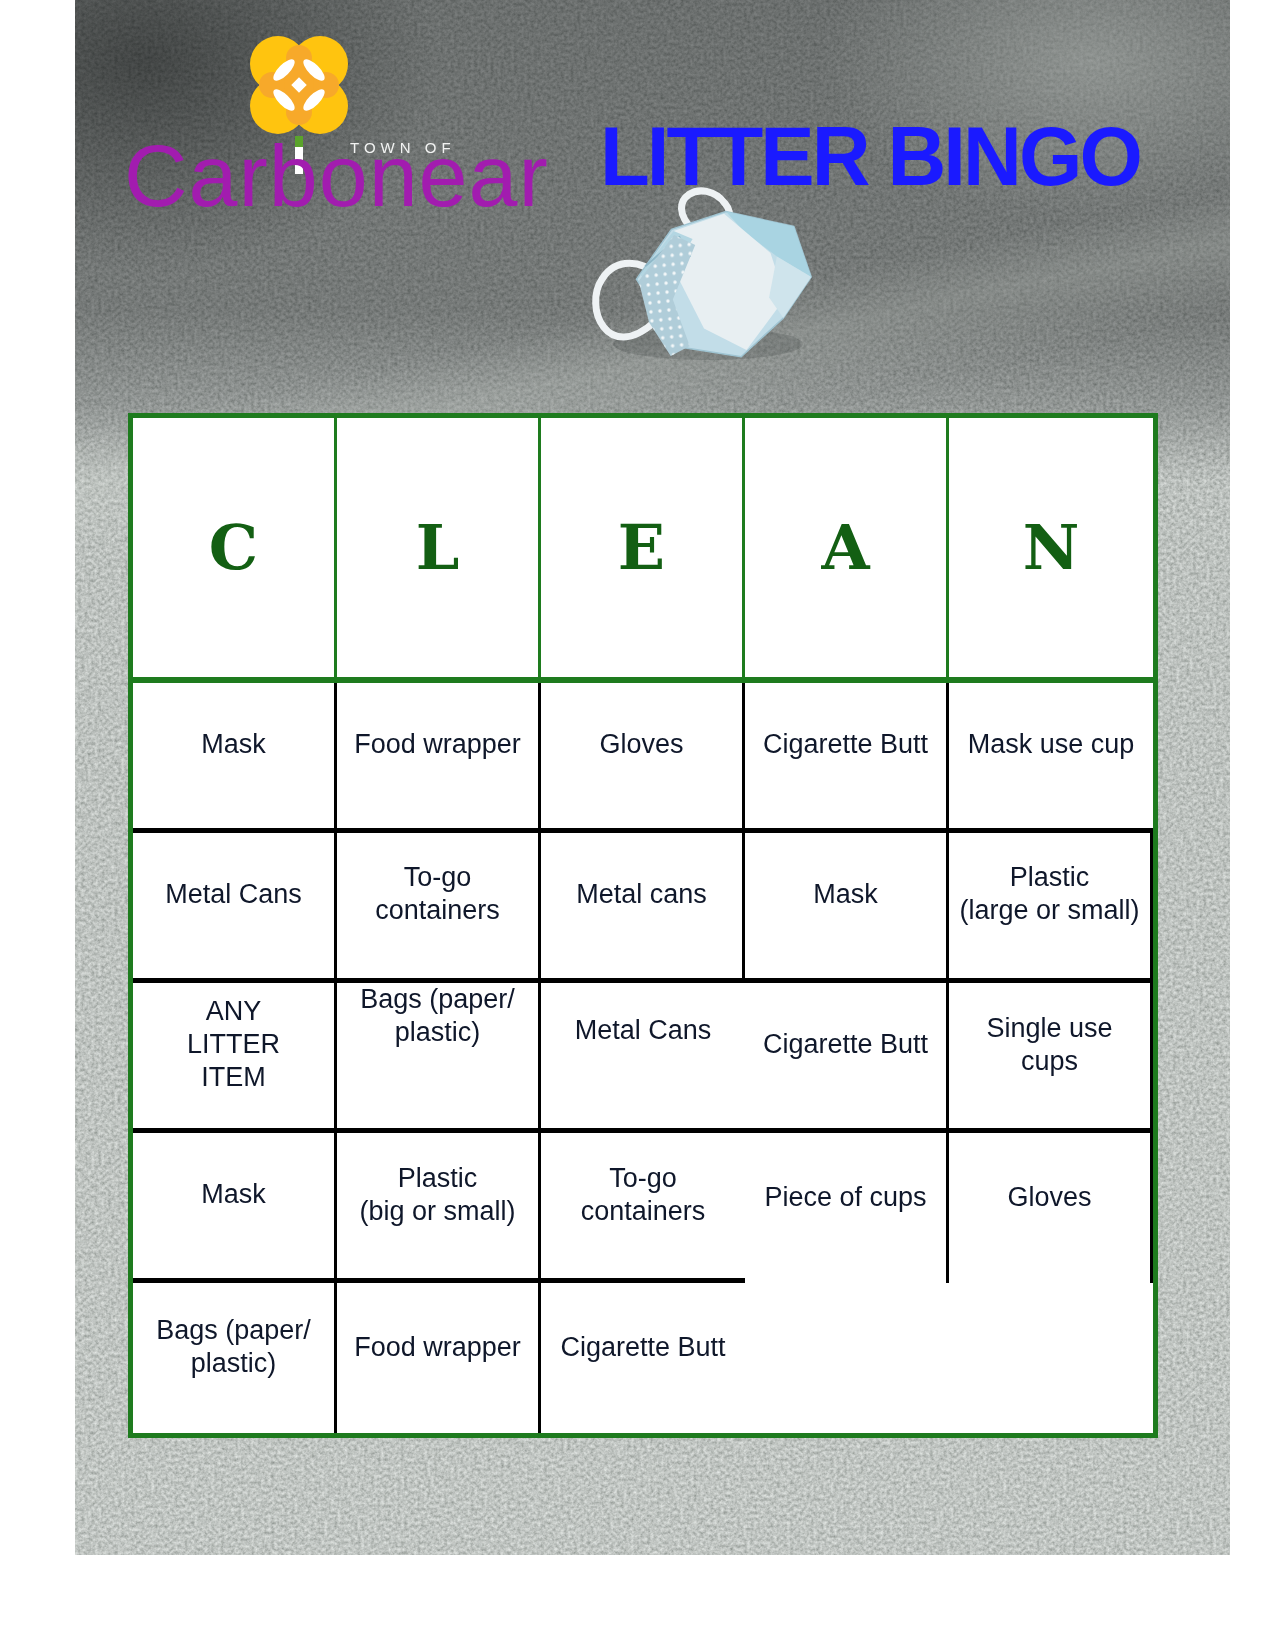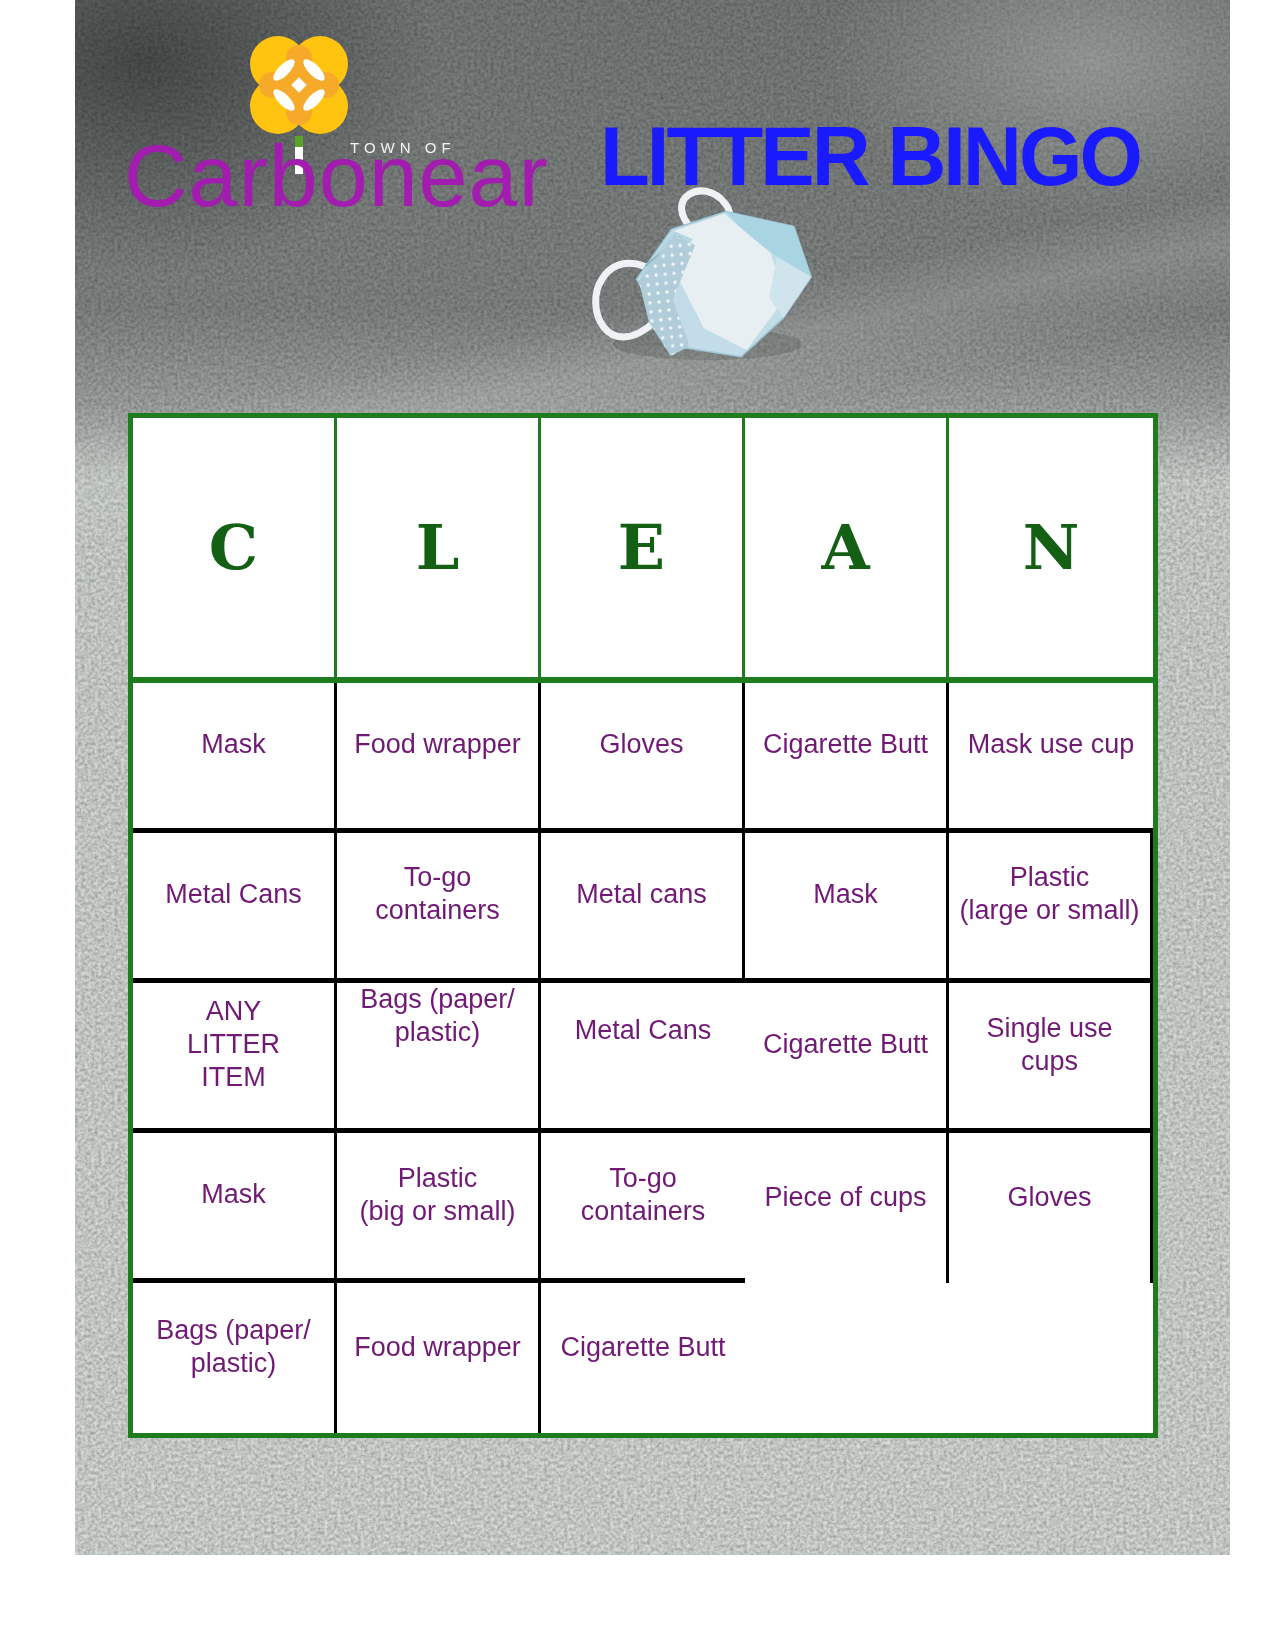--- a/index.html
+++ b/index.html
@@ -40,21 +40,21 @@
   
   .bingo{position:absolute;left:128px;top:413px;width:1030px;height:1025px;box-sizing:border-box;
          background:#ffffff;border:5px solid #1e7b1e;display:grid;
          grid-template-columns:repeat(5,1fr);grid-template-rows:265px repeat(5,1fr);}
   .hc{box-sizing:border-box;display:flex;align-items:center;justify-content:center;
       border-right:3px solid #1e7b1e;border-bottom:6px solid #1e7b1e;
       color:#135f13;font-family:"DejaVu Serif",serif;font-weight:bold;font-size:62px;}
   .hc.last{border-right:none;}
   .dc{box-sizing:border-box;display:flex;align-items:center;justify-content:center;
       border-right:3px solid #000000;border-bottom:5px solid #000000;
-      color:#701a75;font-size:27px;line-height:1.22;text-align:center;white-space:pre-line;
+      color:#0f172a;font-size:27px;line-height:1.22;text-align:center;white-space:pre-line;
       padding:0 6px 22px 6px;}
   .dc.cLast{border-right:none;}
   .dc.rLast{border-bottom:none;}
   .dc.bold{font-weight:normal;}
   .dc.up{padding-bottom:80px;}
   .dc.up-sm{padding-bottom:50px;}
 </style>
 </head>
 <body>
 

